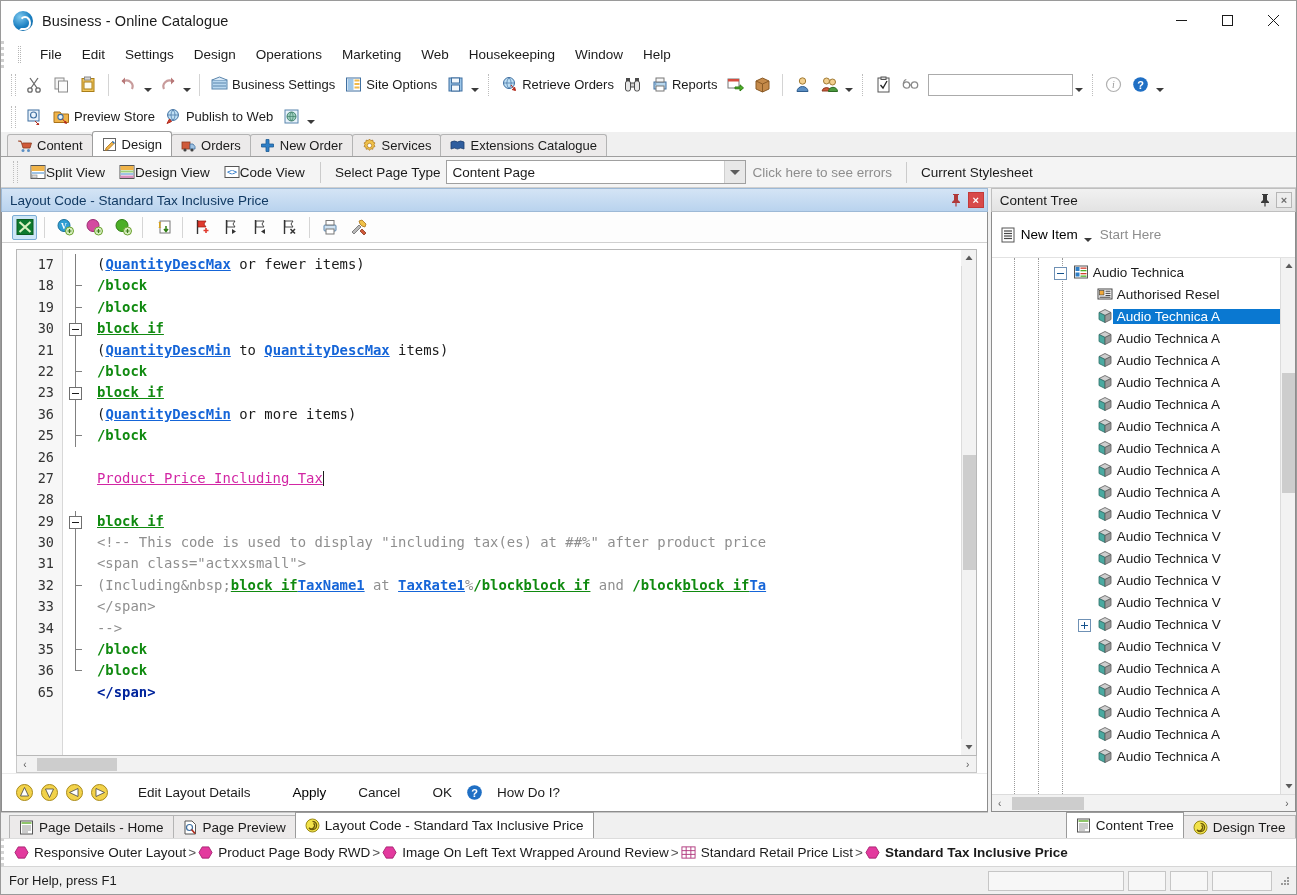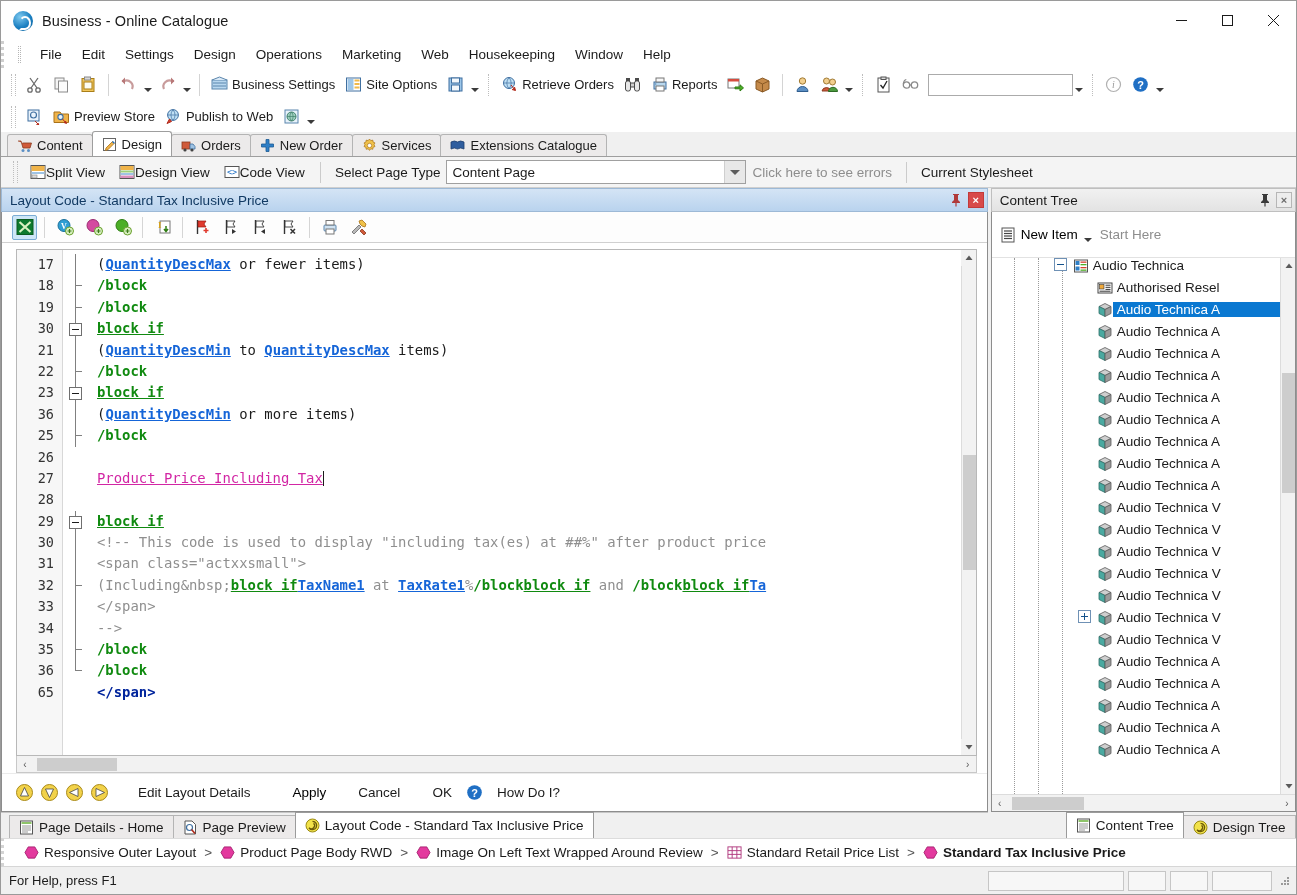--- a/index.html
+++ b/index.html
@@ -400,21 +400,21 @@
   .tree-body {
     flex: 1 1 auto;
     position: relative;
     overflow: hidden;
     display: flex;
     background: #ffffff;
   }
   .tree-scrollwrap { flex: 1 1 auto; position: relative; overflow: hidden; }
   .tree-row {
     height: 22px;
-    display: flex; align-items: flex-start;
+    display: flex; align-items: flex-end;
     font-size: 13.5px; color: #1b1b1b;
     white-space: nowrap;
     position: relative;
   }
   .tree-row .lbl { padding-left: 4px; }
   .tree-row.sel .lbl { background: #0a78d1; color: #ffffff; padding-right: 60px; }
   .tree-guides { position: absolute; top: 0; bottom: 0; }
   .guide { position: absolute; top: 0; bottom: 0; border-left: 1px dotted #9a9a9a; }
   .tvscroll {
     width: 15px; background: #f2f2f2; border-left: 1px solid #dcdcdc;
@@ -458,22 +458,21 @@
     height: 26px; background: #f0f0f0;
     display: flex; align-items: flex-end;
     flex: 0 0 auto; margin-left: 3px;
   }
 
   
   .breadcrumb {
     height: 28px;
     background: #ffffff;
     display: flex; align-items: center;
-    padding-left: 20px;
-    gap: 6px;
+    padding-left: 10px;
     flex: 0 0 auto;
     font-size: 13.5px; color: #1b1b1b;
     border-top: 1px solid #dcdcdc;
     border-left: 3px dotted #d4d4d4;
     white-space: nowrap;
   }
   .bc-item { display: flex; align-items: center; gap: 5px; }
   .bc-item.current { font-weight: bold; }
   .bc-sep { color: #555; padding: 0 2px; }
   .hexicon { width: 15px; height: 15px; flex: 0 0 auto; }

